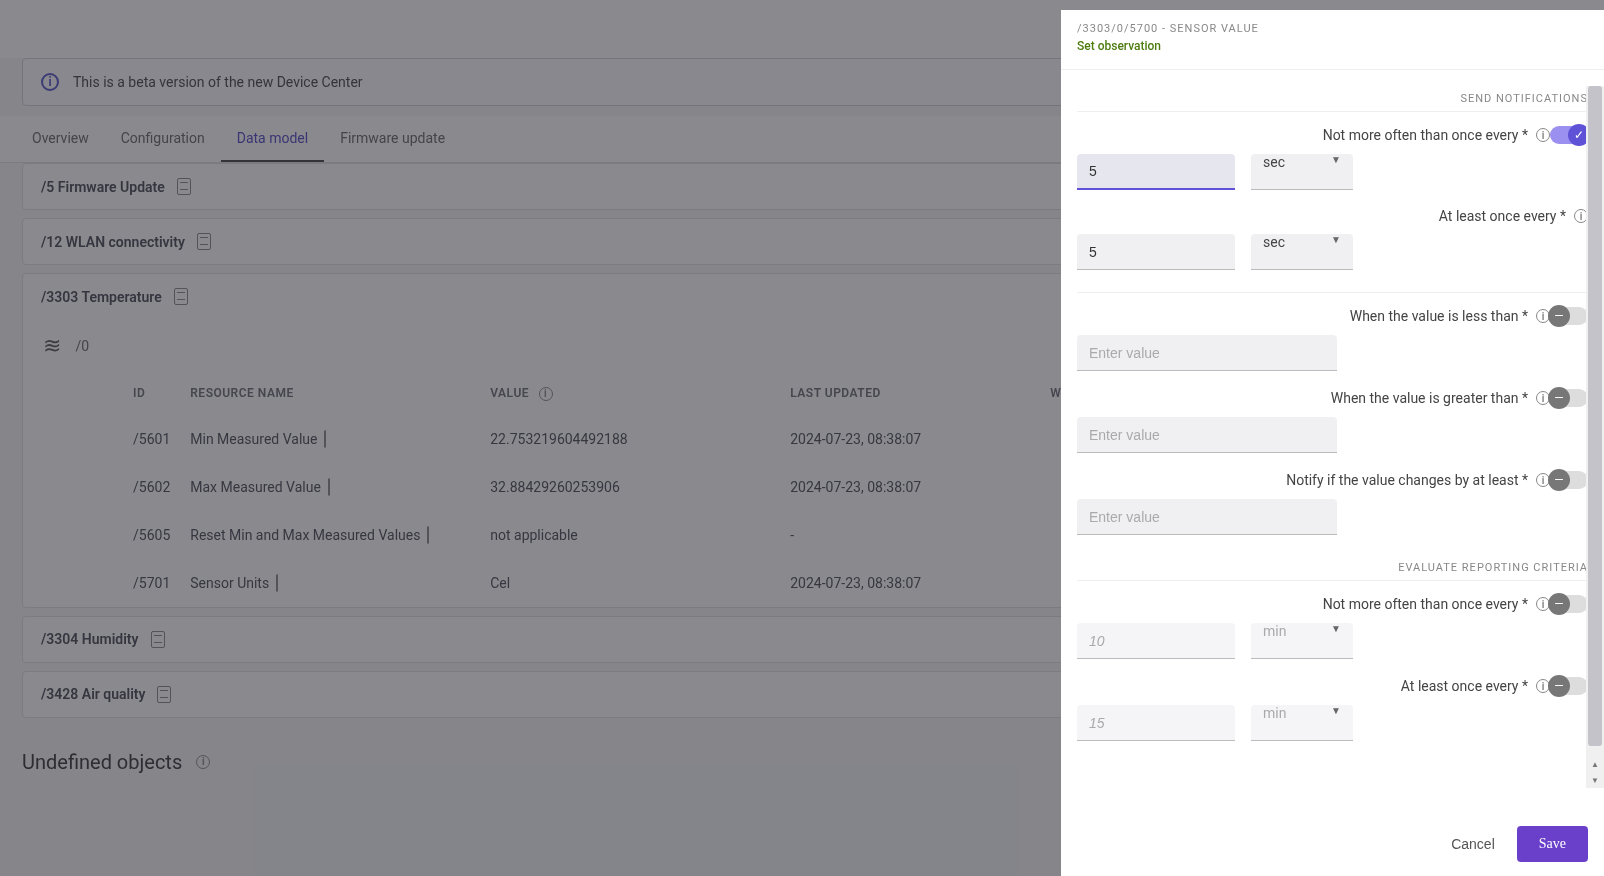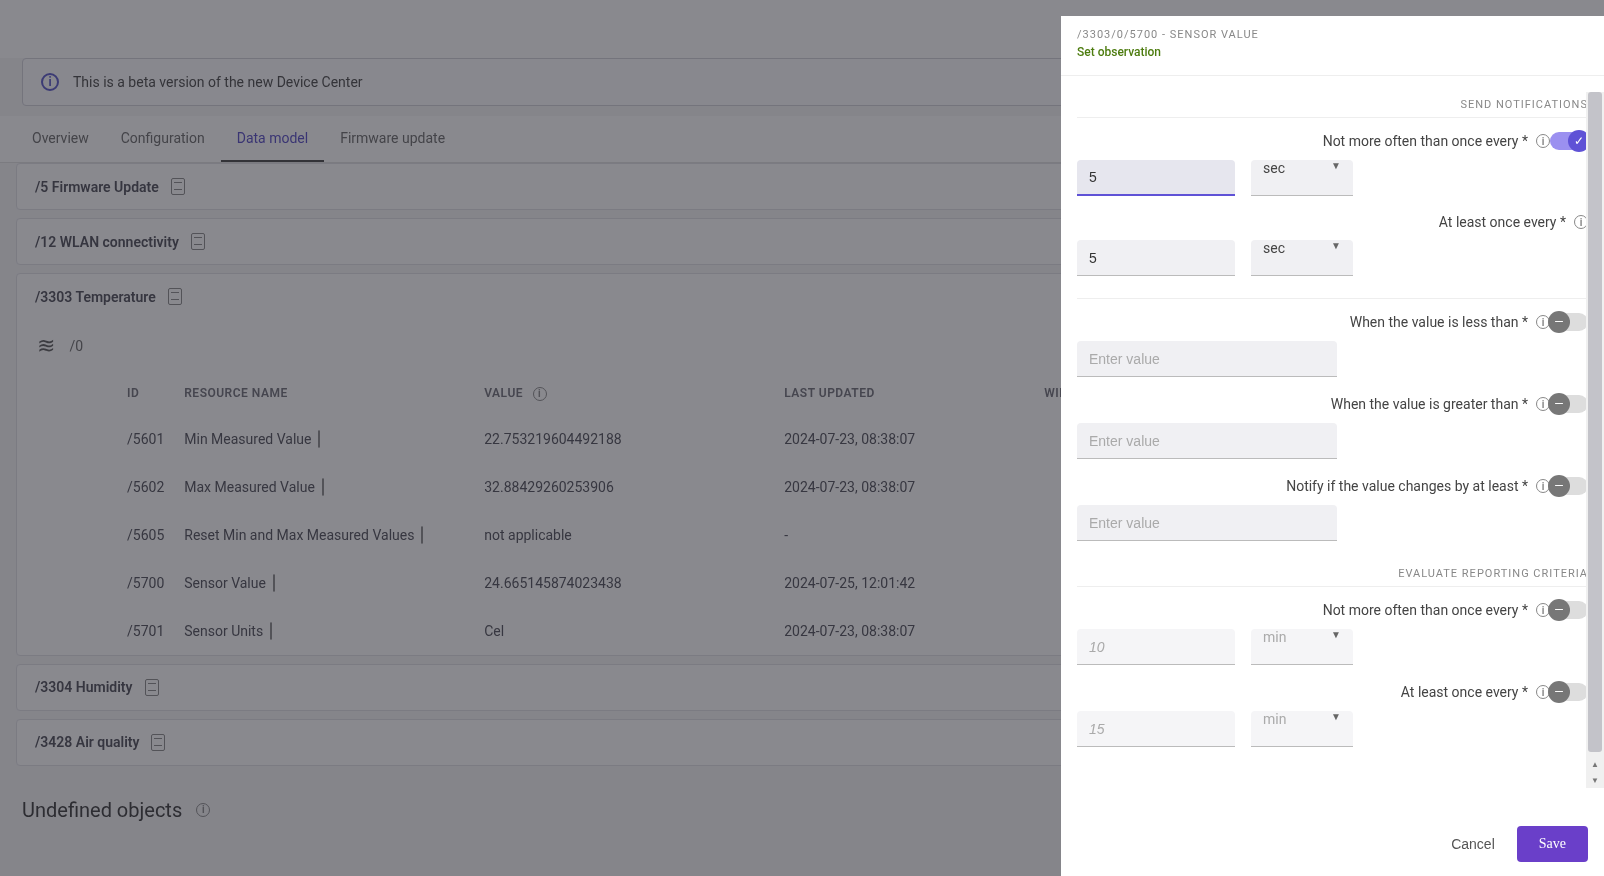--- a/index.html
+++ b/index.html
@@ -51,21 +51,21 @@
 .tab {
   padding: 14px 16px;
   color: #666;
   cursor: pointer;
 }
 .tab.active {
   color: #5146c4;
   border-bottom: 2px solid #404040;
 }
 .content {
-  padding: 0 16px;
+  padding: 0 22px;
 }
 .card {
   border: 1px solid #e0e0e5;
   border-radius: 4px;
   background: #fff;
   margin-bottom: 8px;
 }
 .obj-row {
   padding: 14px 18px;
   display: flex;
@@ -134,21 +134,21 @@
   display: flex; align-items: center; gap: 8px;
 }
 
 .overlay {
   position: absolute;
   inset: 0;
   background: rgba(40,40,50,0.55);
 }
 .panel {
   position: absolute;
-  top: 16px; right: 0; bottom: 0;
+  top: 10px; right: 0; bottom: 0;
   width: 543px;
   background: #fff;
   display: flex;
   flex-direction: column;
 }
 .panel-header {
   padding: 12px 16px 16px 16px;
   border-bottom: 1px solid #eee;
 }
 .panel-bread {
@@ -370,27 +370,20 @@
               <td></td>
             </tr>
             <tr>
               <td>/5605</td>
               <td>Reset Min and Max Measured Values &nbsp;<span class="doc-icon"></span></td>
               <td class="notapp">not applicable</td>
               <td>-</td>
               <td></td>
             </tr>
             <tr>
-              <td>/5700</td>
-              <td>Sensor Value &nbsp;<span class="doc-icon"></span></td>
-              <td class="">24.665145874023438</td>
-              <td>2024-07-25, 12:01:42</td>
-              <td></td>
-            </tr>
-            <tr>
               <td>/5701</td>
               <td>Sensor Units &nbsp;<span class="doc-icon"></span></td>
               <td class="">Cel</td>
               <td>2024-07-23, 08:38:07</td>
               <td></td>
             </tr>
           </tbody>
       </table>
     </div>
 

